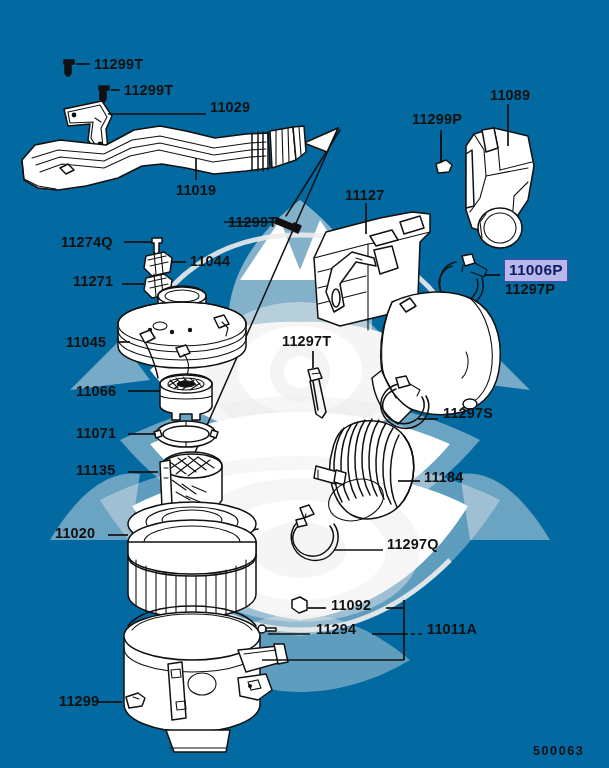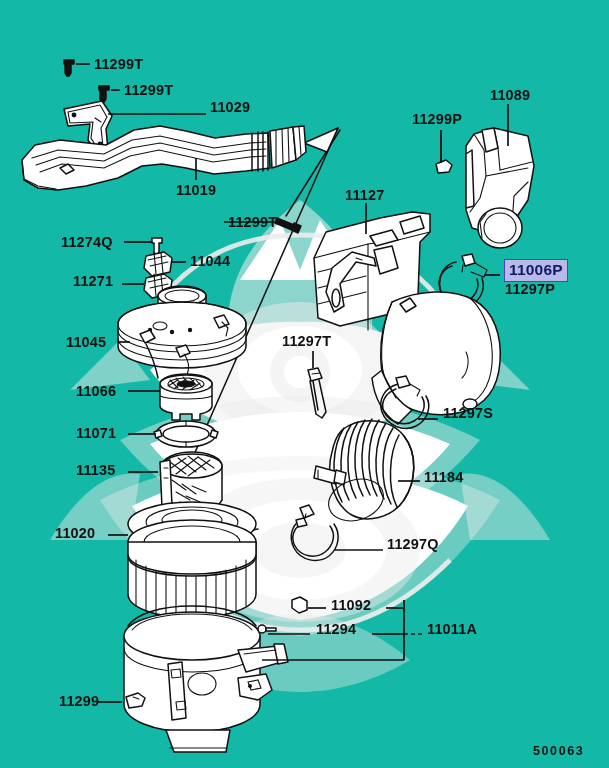--- a/index.html
+++ b/index.html
@@ -4,21 +4,21 @@
 <style>
   html, body {
     margin: 0;
     padding: 0;
     background: #ffffff;
   }
   #page {
     position: relative;
     width: 609px;
     height: 768px;
-    background: #14b8a6;
+    background: #0369a1;
     overflow: hidden;
     font-family: "Liberation Sans", "DejaVu Sans", sans-serif;
   }
   #artwork {
     position: absolute;
     left: 0; top: 0;
     width: 609px;
     height: 768px;
   }
   .lbl {

